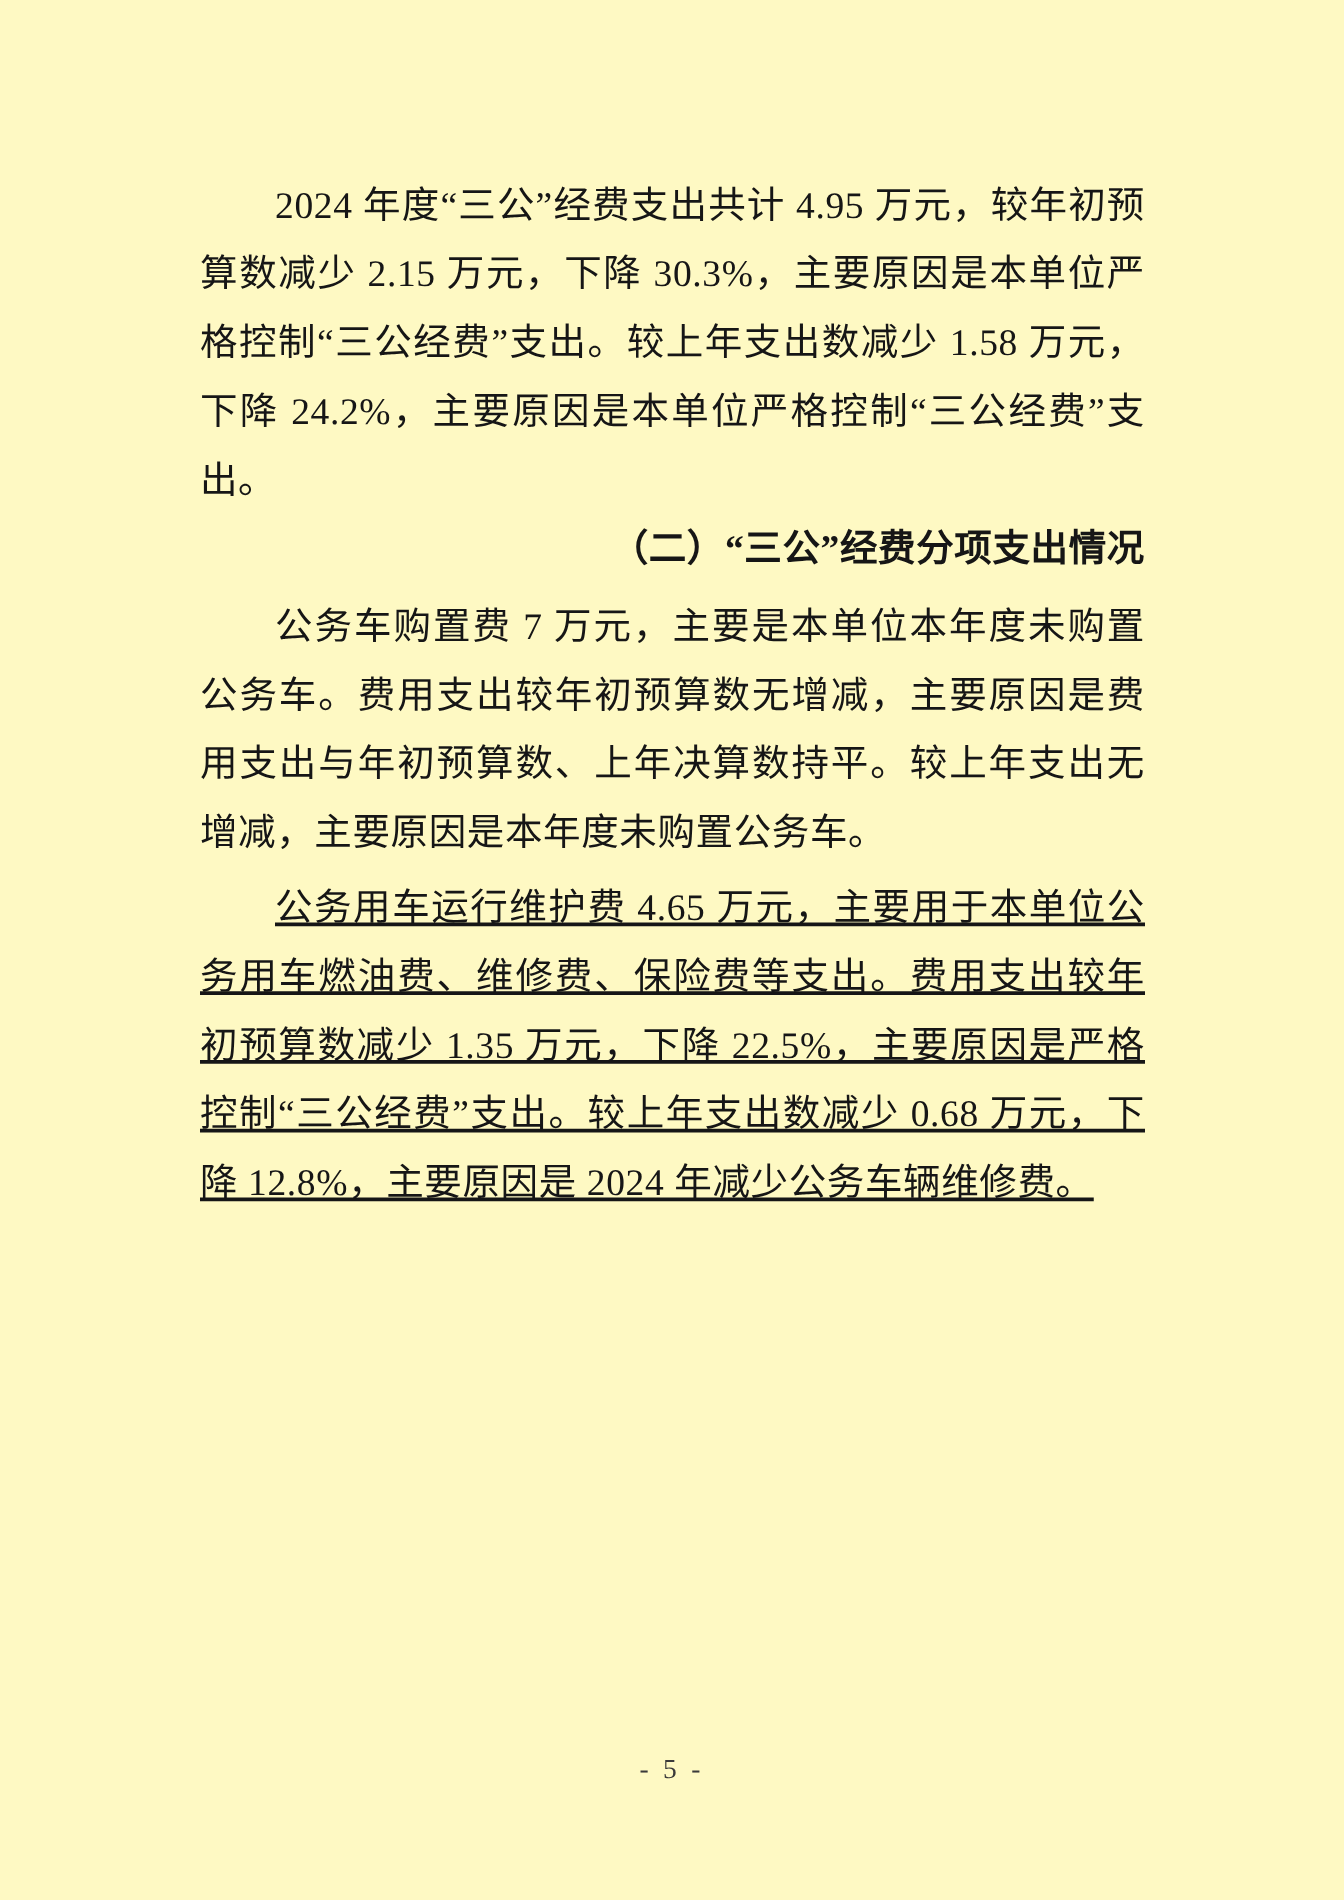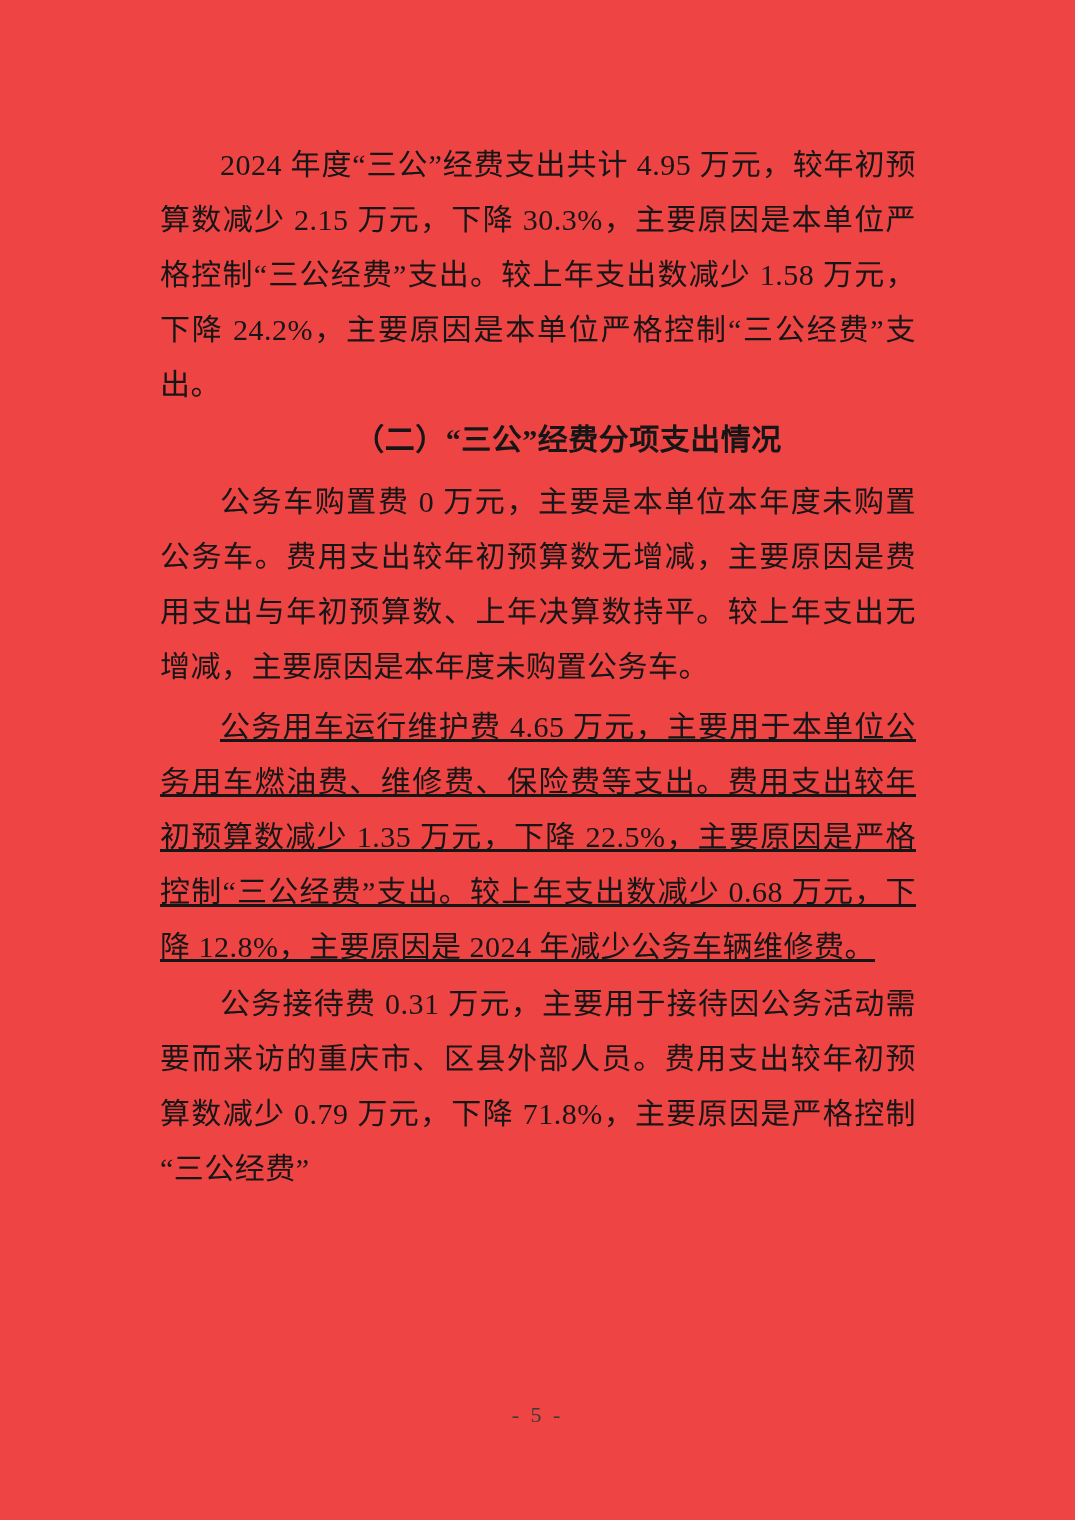--- a/index.html
+++ b/index.html
@@ -4,21 +4,21 @@
 <style>
   html, body {
     margin: 0;
     padding: 0;
     background: #ffffff;
   }
   .page {
     position: relative;
     width: 1075px;
     height: 1520px;
-    background: #ef4444;
+    background: #fef9c3;
     overflow: hidden;
     font-family: "Liberation Serif", "DejaVu Serif", serif;
     color: #161616;
   }
   .content {
     position: absolute;
     top: 137px;
     left: 160px;
     width: 756px;
   }
@@ -27,21 +27,21 @@
     font-size: 30px;
     line-height: 55px;
     text-align: justify;
     text-justify: inter-ideograph;
     text-indent: 2em;
     letter-spacing: 0.5px;
     word-break: break-all;
   }
   .para.heading {
     font-weight: bold;
-    text-align: center;
+    text-align: right;
   }
   .para.sp7 { margin-top: 7px; }
   .para.sp5 { margin-top: 5px; text-decoration: underline; }
   .para.sp2 { margin-top: 2px; }
   .page-number {
     position: absolute;
     top: 1400px;
     left: 0;
     width: 100%;
     text-align: center;
@@ -51,18 +51,17 @@
     letter-spacing: 3px;
   }
 </style>
 </head>
 <body>
 
 <div class="page">
   <div class="content">
     <p class="para">2024 年度“三公”经费支出共计 4.95 万元，较年初预算数减少 2.15 万元，下降 30.3%，主要原因是本单位严格控制“三公经费”支出。较上年支出数减少 1.58 万元，下降 24.2%，主要原因是本单位严格控制“三公经费”支出。</p>
     <p class="para heading">（二）“三公”经费分项支出情况</p>
-    <p class="para sp7">公务车购置费 0 万元，主要是本单位本年度未购置公务车。费用支出较年初预算数无增减，主要原因是费用支出与年初预算数、上年决算数持平。较上年支出无增减，主要原因是本年度未购置公务车。</p>
+    <p class="para sp7">公务车购置费 7 万元，主要是本单位本年度未购置公务车。费用支出较年初预算数无增减，主要原因是费用支出与年初预算数、上年决算数持平。较上年支出无增减，主要原因是本年度未购置公务车。</p>
     <p class="para sp5">公务用车运行维护费 4.65 万元，主要用于本单位公务用车燃油费、维修费、保险费等支出。费用支出较年初预算数减少 1.35 万元，下降 22.5%，主要原因是严格控制“三公经费”支出。较上年支出数减少 0.68 万元，下降 12.8%，主要原因是 2024 年减少公务车辆维修费。</p>
-    <p class="para sp2">公务接待费 0.31 万元，主要用于接待因公务活动需要而来访的重庆市、区县外部人员。费用支出较年初预算数减少 0.79 万元，下降 71.8%，主要原因是严格控制“三公经费”</p>
   </div>
   <div class="page-number">- 5 -</div>
 </div>
 
 </body></html>

